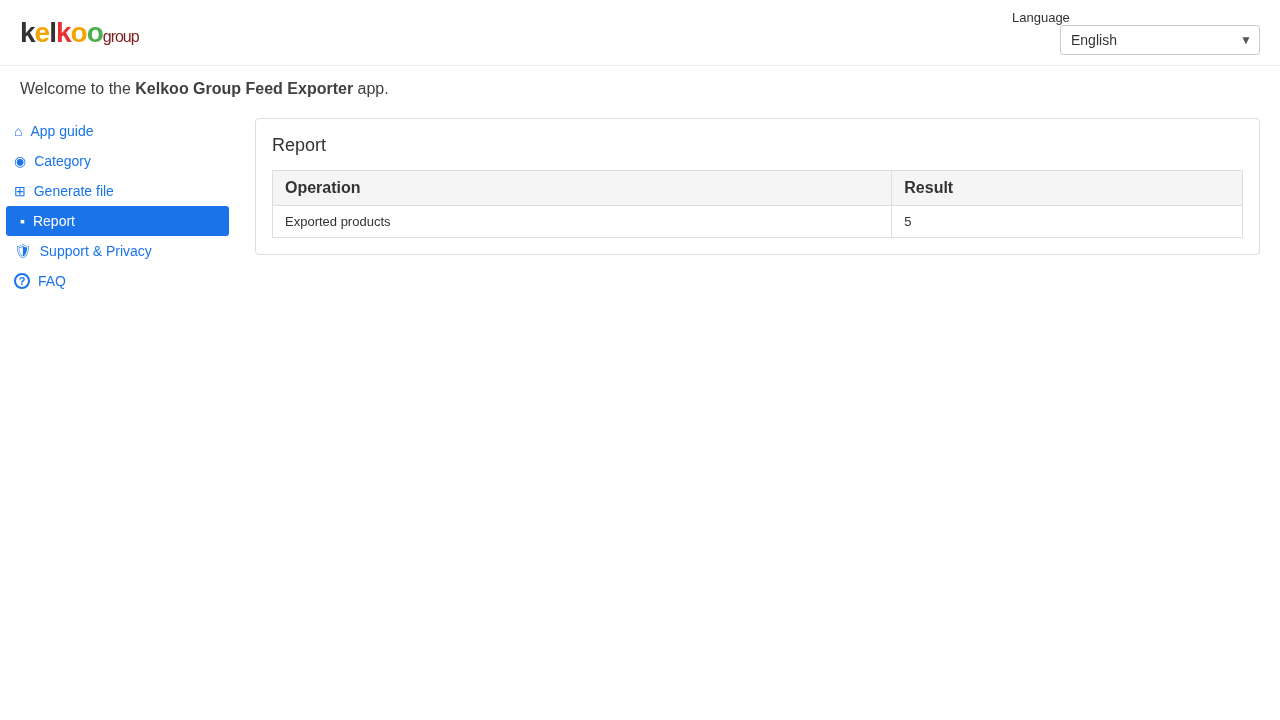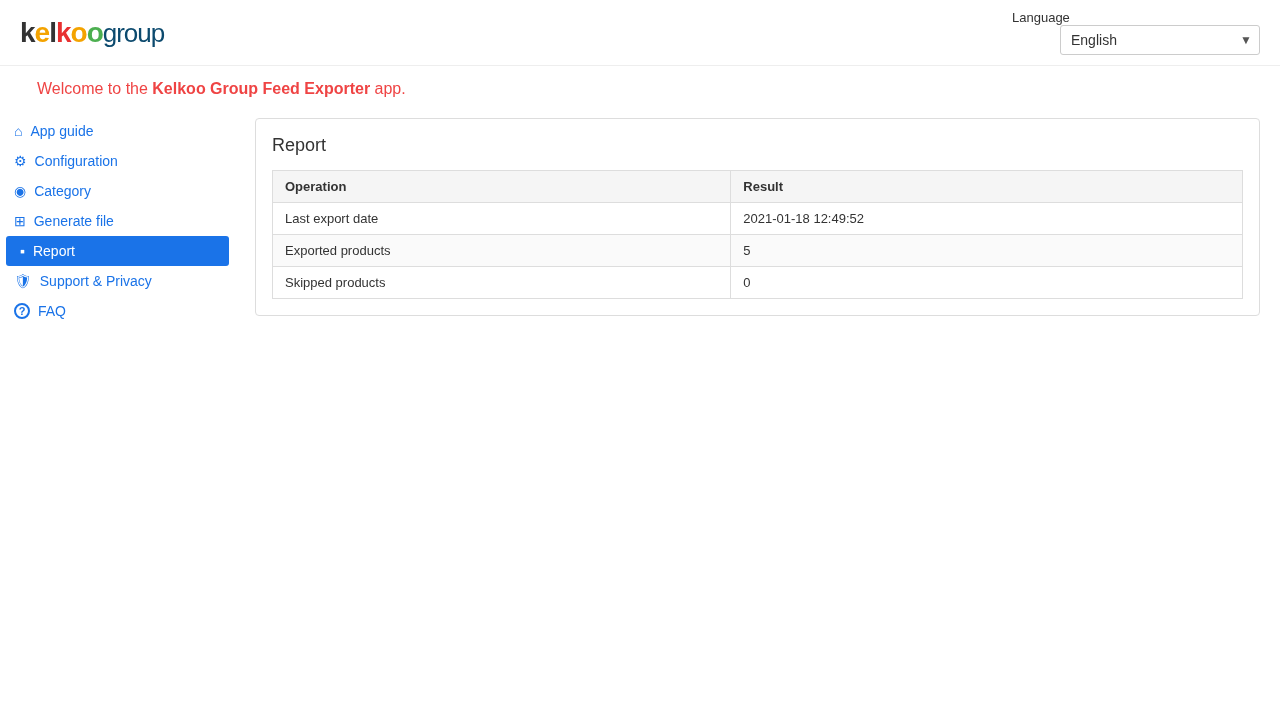--- a/index.html
+++ b/index.html
@@ -16,54 +16,54 @@
     .logo-o { color: #f4a300; }
     .logo-o2 { color: #4caf50; }
 
     .language-section { display: flex; flex-direction: column; align-items: flex-start; }
     .language-label { font-size: 13px; color: #333; }
     .language-select-wrapper { position: relative; display: inline-block; }
     .language-select { appearance: none; -webkit-appearance: none; border: 1px solid #ccc; border-radius: 3px; padding: 6px 32px 6px 10px; font-size: 14px; color: #333; background: #fff; width: 200px; cursor: pointer; margin-left: 48px; }
     .language-chevron { position: absolute; right: 8px; top: 50%; transform: translateY(-50%); pointer-events: none; font-size: 12px; color: #555; }
 
     
-    .welcome { padding: 14px 20px 10px 37px; font-size: 16px; color: #ef4444; }
+    .welcome { padding: 14px 20px 10px 20px; font-size: 16px; color: #404040; }
     .welcome-bold { font-weight: bold; }
 
     
     .main-layout { display: flex; padding: 0 0 0 0; justify-content: space-between; }
 
     
     .sidebar { width: 235px; padding: 8px 0; flex-shrink: 0; }
     .sidebar-item { display: flex; align-items: center; padding: 7px 14px; cursor: pointer; color: #1a73e8; font-size: 14px; text-decoration: none; white-space: nowrap; }
     .sidebar-item.active { background: #1a73e8; color: #fff; border-radius: 3px; margin: 0 6px; }
     .sidebar-item.active .sidebar-icon { color: #fff; }
     .sidebar-icon { margin-right: 8px; font-size: 14px; display: inline-flex; align-items: center; }
 
     
     .content { flex: 1; padding: 10px 20px; }
     .report-container { border: 1px solid #ddd; border-radius: 4px; padding: 16px; max-width: 1020px; }
     .report-title { font-size: 18px; font-weight: normal; color: #333; margin-bottom: 14px; }
     .report-table { width: 100%; border-collapse: collapse; }
-    .report-table th { text-align: left; padding: 8px 12px; font-weight: bold; font-size: 13px; background: #f5f5f5; border: 1px solid #ddd; color: #333; }
+    .report-table th { text-align: left; padding: 8px 12px; font-weight: bold; font-size: 16px; background: #f5f5f5; border: 1px solid #ddd; color: #333; }
     .report-table td { padding: 8px 12px; border: 1px solid #ddd; font-size: 13px; color: #333; }
     .report-table tr:nth-child(even) td { background: #fafafa; }
 
     
     .icon-home::before { content: "⌂"; }
     .icon-dollar::before { content: "$"; font-weight: bold; }
     .icon-gear::before { content: "⚙"; }
   </style>
 </head>
 <body>
 
 <div class="header">
   <div class="logo">
     <span class="logo-text">
-      <span class="logo-k" style="color:#333">k</span><span class="logo-e" style="color:#f4a300">e</span><span class="logo-l" style="color:#333">l</span><span class="logo-k2" style="color:#e83030">k</span><span class="logo-o" style="color:#f4a300">o</span><span class="logo-o2" style="color:#4caf50">o</span><span style="color:#0c4a6e;font-weight:normal;font-size:26px;">group</span>
+      <span class="logo-k" style="color:#333">k</span><span class="logo-e" style="color:#f4a300">e</span><span class="logo-l" style="color:#333">l</span><span class="logo-k2" style="color:#e83030">k</span><span class="logo-o" style="color:#f4a300">o</span><span class="logo-o2" style="color:#4caf50">o</span><span style="color:#7f1d1d;font-weight:normal;font-size:16px;">group</span>
     </span>
   </div>
   <div class="language-section">
     <span class="language-label">Language</span>
     <div class="language-select-wrapper">
       <select class="language-select">
         <option>English</option>
         <option>French</option>
         <option>German</option>
         <option>Spanish</option>
@@ -77,24 +77,20 @@
 <div class="welcome">
   <span>Welcome to the </span><span class="welcome-bold">Kelkoo Group Feed Exporter</span><span> app.</span>
 </div>
 
 <div class="main-layout">
 
   <nav class="sidebar">
     <a class="sidebar-item">
       <span class="sidebar-icon icon-home" style="color:#1a73e8"></span>
       <span>App guide</span>
-    </a>
-    <a class="sidebar-item">
-      <span class="sidebar-icon icon-gear" style="color:#1a73e8"></span>
-      <span>Configuration</span>
     </a>
     <a class="sidebar-item">
       <span class="sidebar-icon" style="color:#1a73e8">◉</span>
       <span>Category</span>
     </a>
     <a class="sidebar-item">
       <span class="sidebar-icon" style="color:#1a73e8">⊞</span>
       <span>Generate file</span>
     </a>
     <a class="sidebar-item active">
@@ -116,29 +112,21 @@
       <div class="report-title">Report</div>
       <table class="report-table">
         <thead>
           <tr>
             <th>Operation</th>
             <th>Result</th>
           </tr>
         </thead>
         <tbody>
           <tr>
-            <td>Last export date</td>
-            <td>2021-01-18 12:49:52</td>
-          </tr>
-          <tr>
             <td>Exported products</td>
             <td>5</td>
-          </tr>
-          <tr>
-            <td>Skipped products</td>
-            <td>0</td>
           </tr>
         </tbody>
       </table>
     </div>
   </div>
 
 </div>
 
 </body></html>

